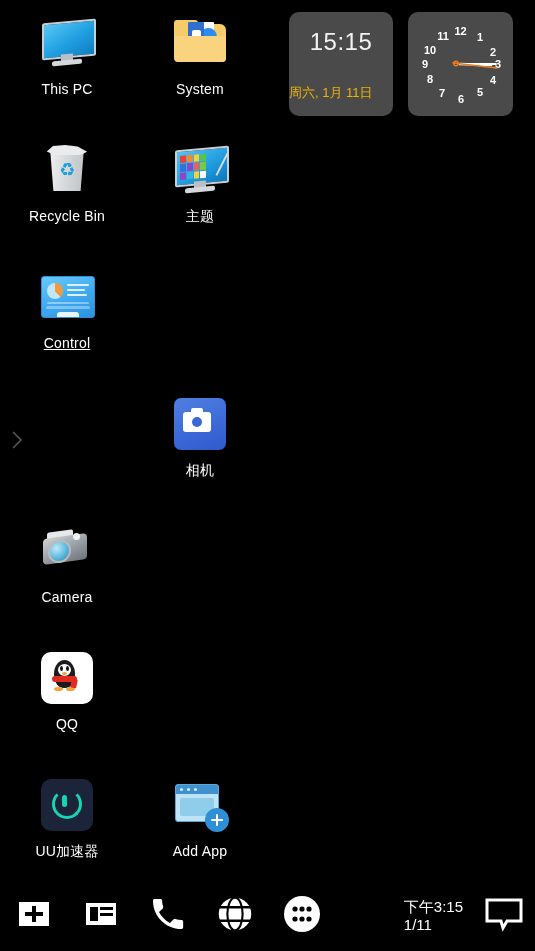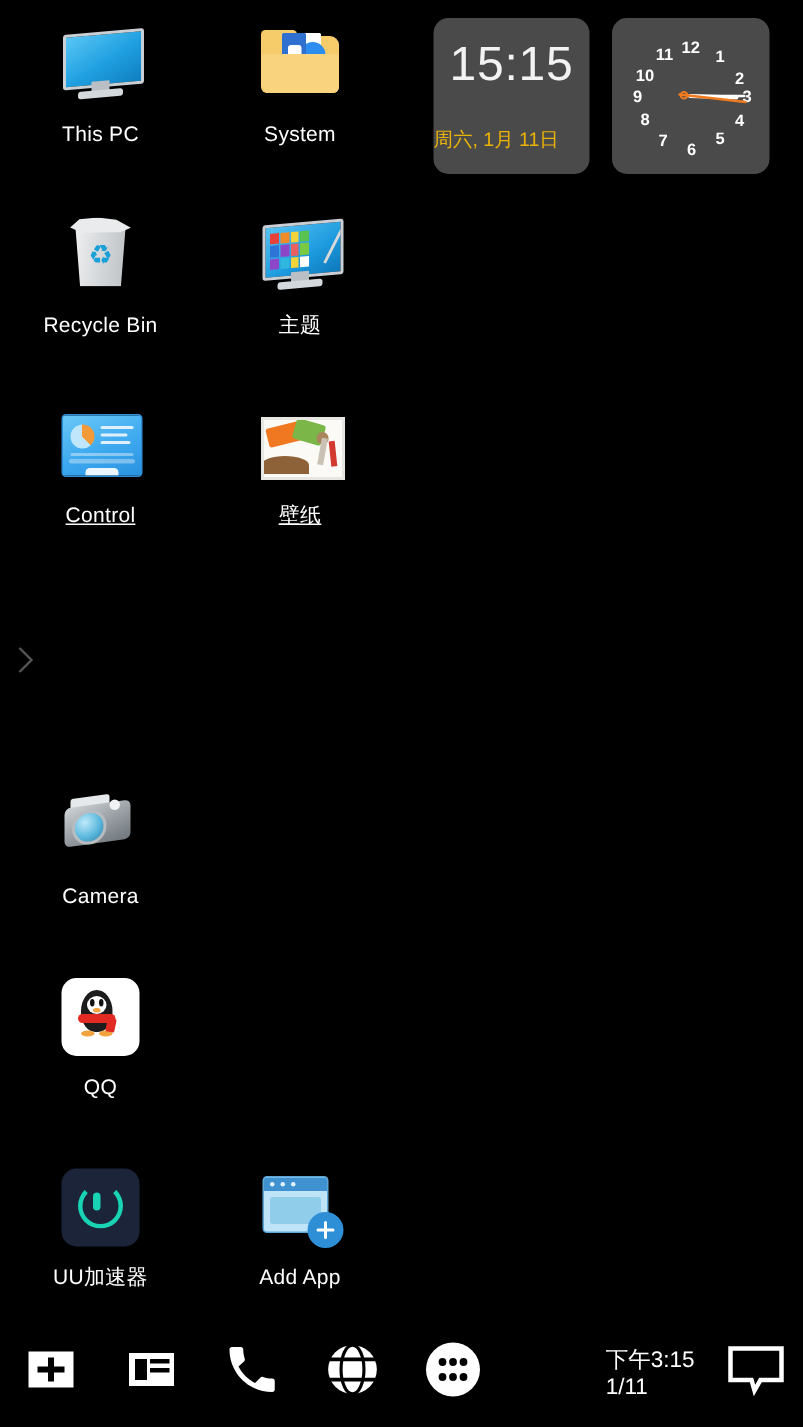--- a/index.html
+++ b/index.html
@@ -127,21 +127,21 @@
   .addbadge{position:absolute;right:0px;bottom:2px;width:24px;height:24px;border-radius:50%;background:#2f8fd6;}
   .addbadge:before,.addbadge:after{content:"";position:absolute;background:#fff;border-radius:1px;}
   .addbadge:before{left:6px;top:11px;width:12px;height:2px;}
   .addbadge:after{left:11px;top:6px;width:2px;height:12px;}
 
   
   .widget{position:absolute;background:#4a4a4a;border-radius:10px;}
   #digital-clock-widget{left:289px;top:12px;width:104px;height:104px;}
   #digital-clock-widget .time{
     position:absolute;left:0;right:0;top:15px;text-align:center;
-    font-size:32px;line-height:30px;color:#f2f2f2;font-weight:400;letter-spacing:.5px;}
+    font-size:24px;line-height:30px;color:#f2f2f2;font-weight:400;letter-spacing:.5px;}
   #digital-clock-widget .date{
     position:absolute;left:0;right:0;bottom:16px;text-align:left;
     font-size:13px;line-height:15px;color:#eab308;}
   #analog-clock-widget{left:408px;top:12px;width:105px;height:104px;}
   #analog-clock-widget svg{display:block;width:105px;height:104px;}
   .cnum{fill:#ffffff;font-size:11px;font-weight:bold;font-family:"Liberation Sans",sans-serif;text-anchor:middle;}
 
   
   #page-arrow{position:absolute;left:9px;top:429px;width:16px;height:22px;opacity:.45;}
 
@@ -226,35 +226,31 @@
           <div class="ctl-line" style="left:25px;top:12px;width:18px;"></div>
           <div class="ctl-line" style="left:25px;top:17px;width:20px;"></div>
           <div class="ctl-line" style="left:5px;top:25px;width:42px;background:rgba(255,255,255,.4)"></div>
           <div class="ctl-bar"></div>
           <div class="ctl-dock"></div>
         </div>
       </div>
       <span class="lbl">Control</span>
     </div>
 
-    <div class="cell c2 r3">
-      <div class="art">
-        <div class="wp">
-          <div class="wp-orange"></div>
-            <div class="wp-green"></div>
-          <div class="wp-brown"></div>
-            <div class="wp-tip"></div>
-          <div class="wp-b1"></div>
-            <div class="wp-b2"></div>
-        </div>
-      </div>
-      <span class="lbl">壁纸</span>
-    </div>
-
-
+
+
+    <div class="cell c2 r4">
+      <div class="art">
+        <div class="camapp"></div>
+          <div class="camapp-t"></div>
+        <div class="camapp-b"></div>
+          <div class="camapp-l"></div>
+      </div>
+      <span class="lbl">相机</span>
+    </div>
 
     <div class="cell c1 r5">
       <div class="art">
         <div class="cam-top"></div>
           <div class="cam-body"></div>
         <div class="cam-flash"></div>
           <div class="cam-lens"></div>
       </div>
       <span class="lbl">Camera</span>
     </div>

